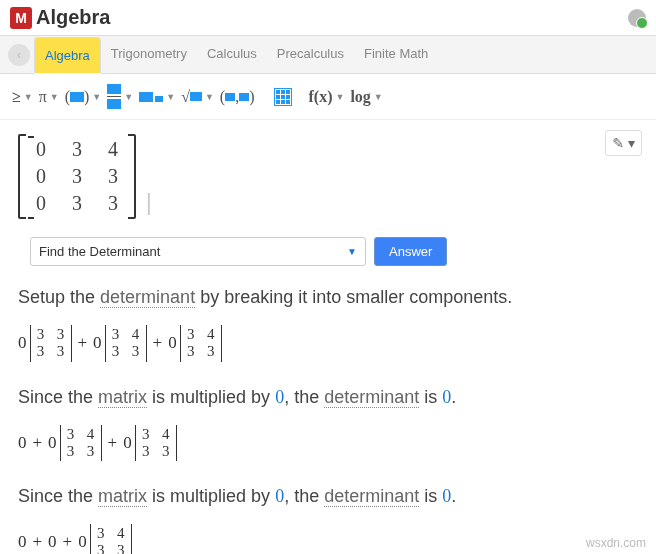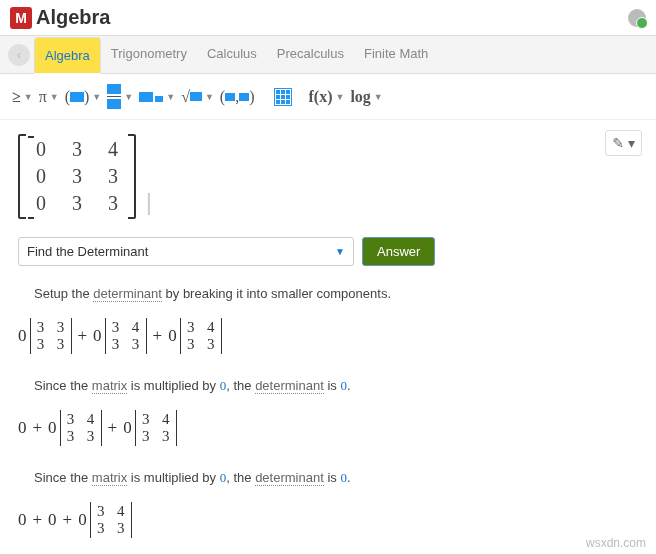--- a/index.html
+++ b/index.html
@@ -30,25 +30,25 @@
   .matrix::before, .matrix::after { content:""; position:absolute; width:6px; height:2px; background:#333; }
   .matrix .row { display: flex; gap: 22px; padding: 2px 6px; }
   .matrix .row span { width: 14px; text-align: center; }
   .bracket-tl { position:absolute; top:0; left:0; width:6px; height:2px; background:#333; }
   .bracket-bl { position:absolute; bottom:0; left:0; width:6px; height:2px; background:#333; }
   .bracket-tr { position:absolute; top:0; right:0; width:6px; height:2px; background:#333; }
   .bracket-br { position:absolute; bottom:0; right:0; width:6px; height:2px; background:#333; }
   .edit-btn { position: absolute; top: 10px; right: 14px; border:1px solid #ddd; border-radius:3px; padding: 4px 6px; font-size:14px; color:#666; cursor:pointer; background:#fff; }
   
   .action-row { display: flex; align-items: center; gap: 8px; padding: 4px 18px 10px; }
-  .select { flex: 0 0 336px; border: 1px solid #ccc; border-radius: 3px; padding: 6px 8px; color: #333; display:flex; justify-content:space-between; align-items:center; cursor:pointer; background:#fff; }
+  .select { flex: 0 0 336px; border: 1px solid #ccc; border-radius: 3px; padding: 6px 8px; color: #333; display:flex; justify-content:space-between; align-items:center; cursor:pointer; background:#fff;margin-left:12px; }
   .select .caret { color: #1976d2; font-size: 10px; }
-  .answer-btn { background: #4d7c0f; color: #fff; border: 1px solid #6a93c8; border-radius: 3px; padding: 6px 14px; font-size: 13px; cursor: pointer; }
-  
-  .step { padding: 8px 34px; font-size: 13px; line-height: 1.5; color:#444;}
+  .answer-btn { background: #3b82f6; color: #fff; border: 1px solid #6a93c8; border-radius: 3px; padding: 6px 14px; font-size: 13px; cursor: pointer; }
+  
+  .step { padding: 8px 18px; font-size: 18px; line-height: 1.5; color:#444;}
   .step .underline { border-bottom: 1px dotted #888; color:#666; }
   .step .bluev { color: #1976d2; font-family:'Times New Roman', serif; }
   
   .math-expr { padding: 6px 18px 14px; font-family: 'Times New Roman', serif; font-size: 17px; display: flex; align-items: center; gap: 3px; color:#333;}
   .mdet { display: inline-block; position: relative; padding: 1px 5px; border-left: 1.2px solid #333; border-right: 1.2px solid #333; font-size:15px; line-height:1.15; }
   .mdet .mr { display: flex; gap: 10px; }
   .mdet .mr span { width: 10px; text-align: center; }
   
   .watermark { position: fixed; bottom: 4px; right: 10px; font-size: 12px; color: #bbb; }
 </style>

